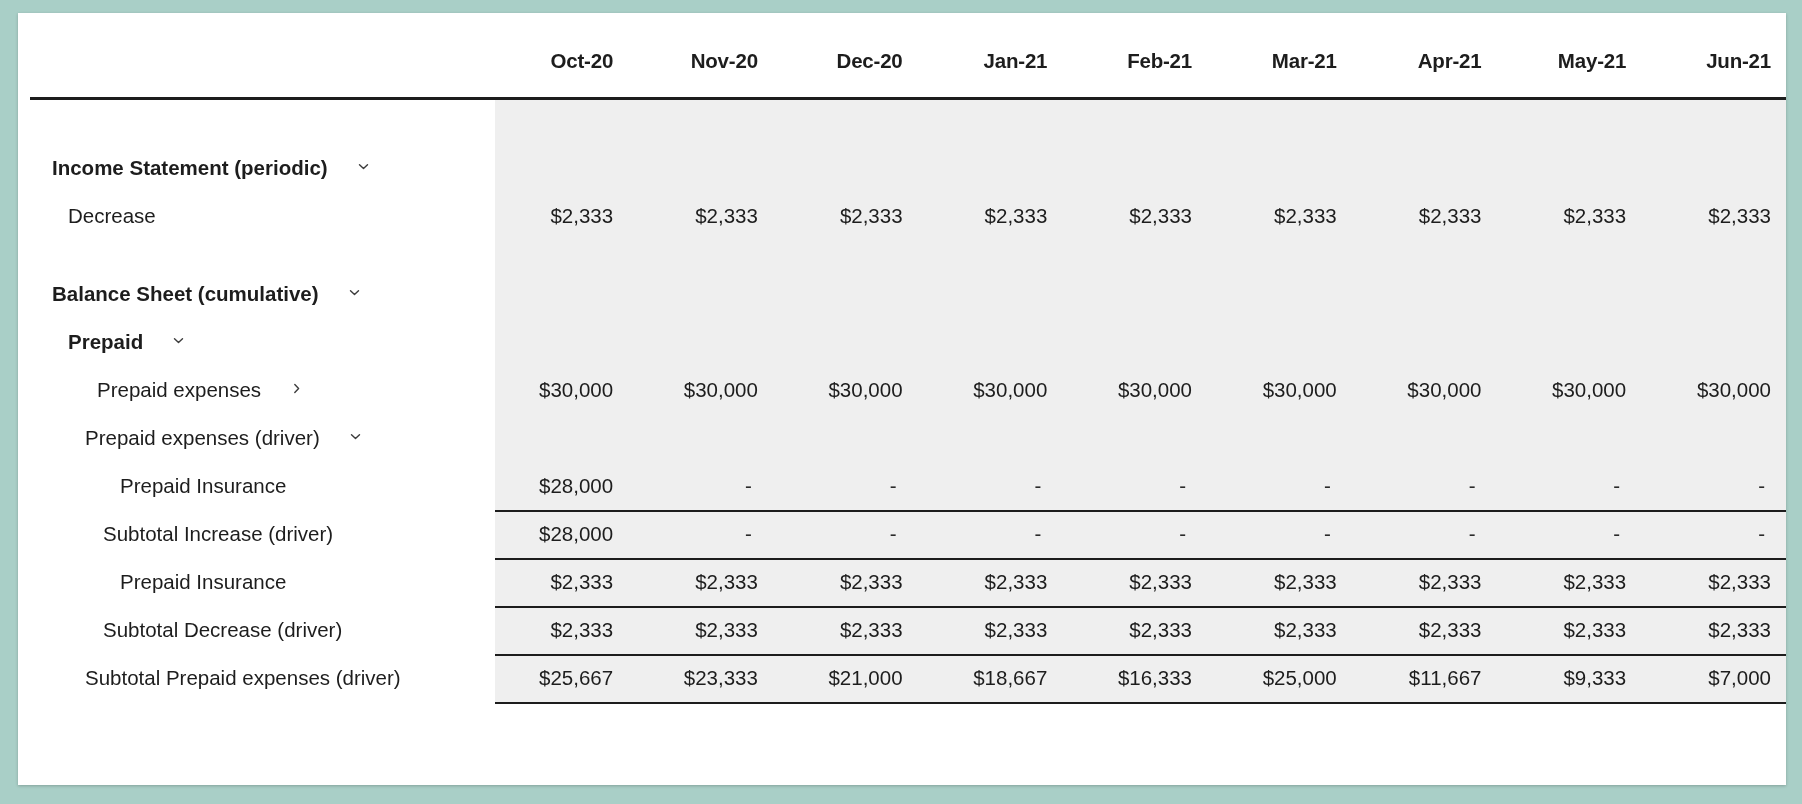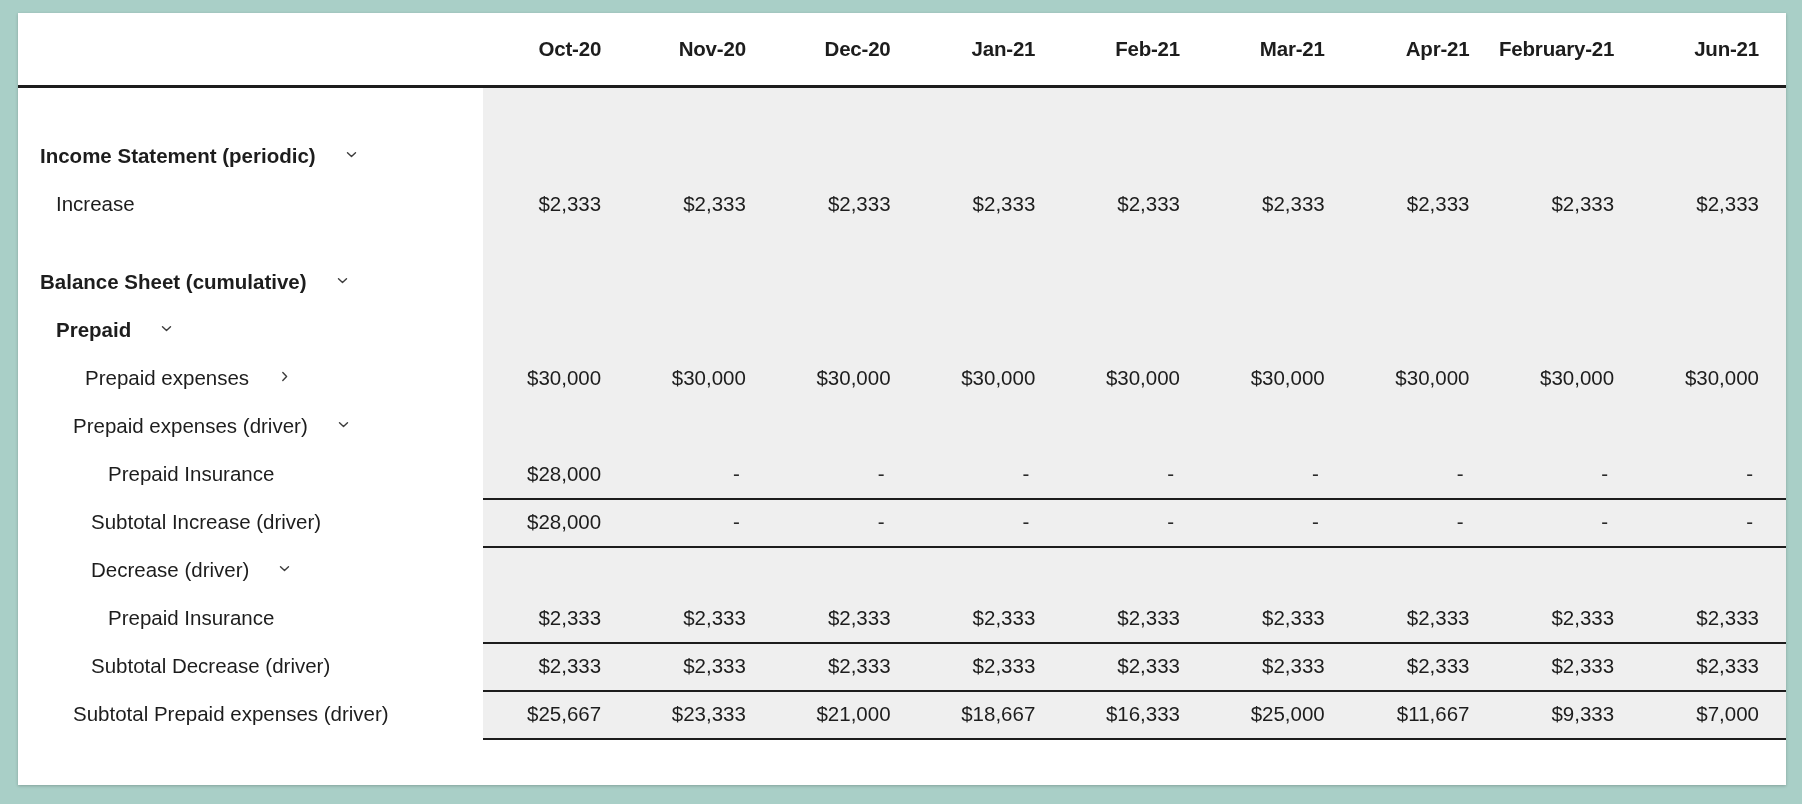--- a/index.html
+++ b/index.html
@@ -20,21 +20,21 @@
     width: 1768px;
     height: 772px;
     background: #ffffff;
     box-shadow: 0 1px 3px rgba(0,0,0,0.22);
     overflow: hidden;
   }
   table.sheet {
     border-collapse: collapse;
     table-layout: fixed;
     width: 1768px;
-    margin: 0;
+    margin: 12px;
   }
   table.sheet col.label-col { width: 465px; }
   table.sheet col.data-col  { width: 144.6px; }
 
   
   thead th {
     padding: 0;
     margin: 0;
     vertical-align: middle;
   }
@@ -130,21 +130,21 @@
     <thead>
       <tr>
         <th class="hdr-cell label"></th>
         <th class="hdr-cell">Oct-20</th>
         <th class="hdr-cell">Nov-20</th>
         <th class="hdr-cell">Dec-20</th>
         <th class="hdr-cell">Jan-21</th>
         <th class="hdr-cell">Feb-21</th>
         <th class="hdr-cell">Mar-21</th>
         <th class="hdr-cell">Apr-21</th>
-        <th class="hdr-cell">February-21</th>
+        <th class="hdr-cell">May-21</th>
         <th class="hdr-cell">Jun-21</th>
       </tr>
     </thead>
     <tbody id="tbody">
         <tr class="r-spacer" style="height:46px">
           <td class="lbl"></td>
           <td class="val"></td>
           <td class="val"></td>
           <td class="val"></td>
           <td class="val"></td>
@@ -168,21 +168,21 @@
           <td class="val bold"></td>
           <td class="val bold"></td>
           <td class="val bold"></td>
           <td class="val bold"></td>
           <td class="val bold"></td>
           <td class="val bold"></td>
           <td class="val bold"></td>
         </tr>
         <tr class="row-h46">
           <td class="lbl ind1"><span class="labelwrap">
-              <span>Increase</span>
+              <span>Decrease</span>
             </span></td>
           <td class="val">$2,333</td>
           <td class="val">$2,333</td>
           <td class="val">$2,333</td>
           <td class="val">$2,333</td>
           <td class="val">$2,333</td>
           <td class="val">$2,333</td>
           <td class="val">$2,333</td>
           <td class="val">$2,333</td>
           <td class="val">$2,333</td>
@@ -295,39 +295,20 @@
             </span></td>
           <td class="val">$28,000</td>
           <td class="val dash">-</td>
           <td class="val dash">-</td>
           <td class="val dash">-</td>
           <td class="val dash">-</td>
           <td class="val dash">-</td>
           <td class="val dash">-</td>
           <td class="val dash">-</td>
           <td class="val dash">-</td>
-        </tr>
-        <tr class="row-h46">
-          <td class="lbl ind5"><span class="labelwrap">
-              <span>Decrease (driver)</span>
-              <span class="chev">
-                <svg width="13" height="13" viewBox="0 0 13 13">
-                  <path d="M2.5 4.8 L6.5 8.6 L10.5 4.8" fill="none" stroke="#3c3c3c" stroke-width="1.4" stroke-linecap="round" stroke-linejoin="round"></path>
-                </svg>
-              </span>
-            </span></td>
-          <td class="val"></td>
-          <td class="val"></td>
-          <td class="val"></td>
-          <td class="val"></td>
-          <td class="val"></td>
-          <td class="val"></td>
-          <td class="val"></td>
-          <td class="val"></td>
-          <td class="val"></td>
         </tr>
         <tr class="row-h46">
           <td class="lbl ind6"><span class="labelwrap">
               <span>Prepaid Insurance</span>
             </span></td>
           <td class="val">$2,333</td>
           <td class="val">$2,333</td>
           <td class="val">$2,333</td>
           <td class="val">$2,333</td>
           <td class="val">$2,333</td>

